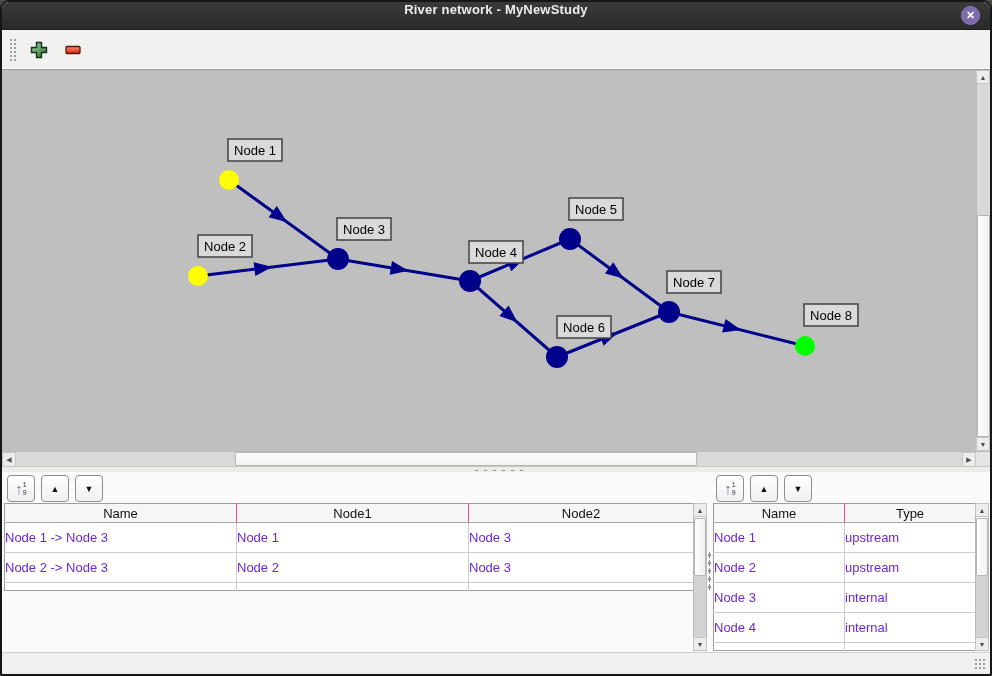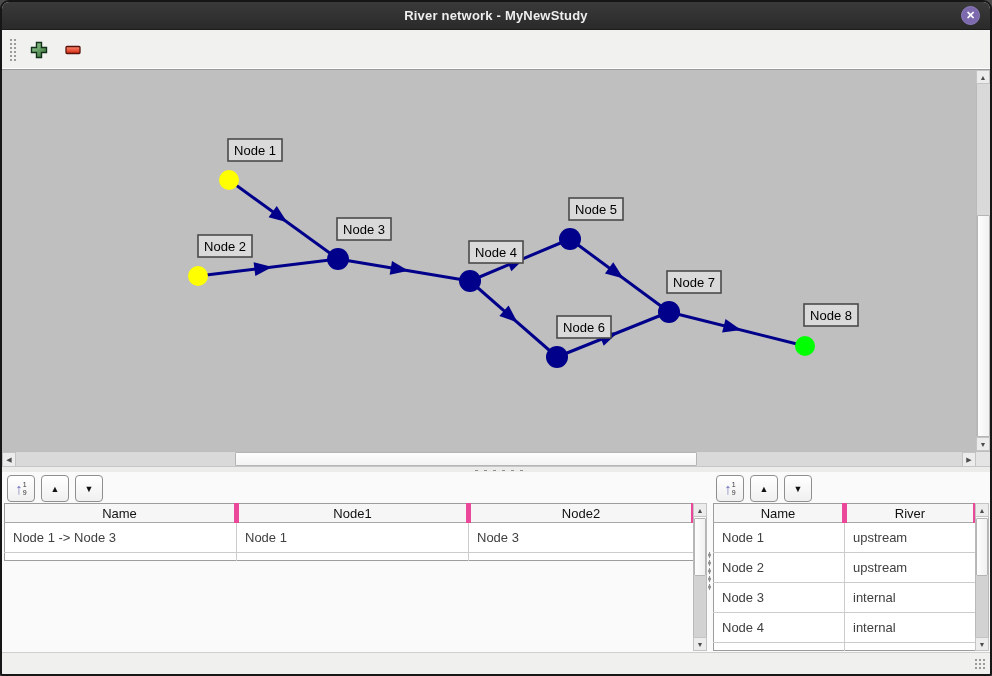--- a/index.html
+++ b/index.html
@@ -7,21 +7,21 @@
   .window {
     width:992px; height:676px; border:2px solid #161616;
     border-radius:9px 9px 3px 3px; overflow:hidden;
     display:flex; flex-direction:column; background:#f0f0ef; position:relative;
   }
   
   .titlebar {
     height:28px; flex:0 0 28px;
     background:linear-gradient(#3a3a3a,#2a2a2a);
     border-bottom:1px solid #1d1d1d;
-    display:flex; align-items:center; justify-content:center; position:relative;
+    display:flex; align-items:flex-start; justify-content:center; position:relative;
   }
   .titlebar .title { color:#eeeeee; font-size:13px; font-weight:bold; letter-spacing:.2px; }
   .close-btn {
     position:absolute; right:10px; top:4px; width:19px; height:19px; border-radius:50%;
     background:#7d6aae; border:1px solid #8d7cbd; color:#ffffff;
     display:flex; align-items:center; justify-content:center;
     font-size:11px; font-weight:bold; cursor:pointer;
   }
   
   .toolbar {
@@ -75,25 +75,25 @@
   .sort-ico { display:flex; align-items:center; }
   .sort-arrow { font-size:15px; font-weight:bold; color:#7678bd; line-height:1; }
   .sort-digits { display:flex; flex-direction:column; font-size:7px; color:#333; line-height:1.1; font-style:normal; }
   .sort-digits i { font-style:normal; }
   
   .data-table { position:absolute; top:31px; border-collapse:collapse; background:#ffffff; border:1px solid #9d9d9d; table-layout:fixed; }
   .data-table.links-tbl { left:2px; width:689px; }
   .data-table.nodes-tbl { left:711px; width:262px; }
   .data-table th {
     height:19px; font-size:13px; font-weight:normal; color:#111;
-    background:#f6f6f6; border-right:5px solid #ec4899; border-bottom:1px solid #a8a8a8;
+    background:#f6f6f6; border-right:1px solid #ec4899; border-bottom:1px solid #a8a8a8;
     text-align:center; overflow:hidden; white-space:nowrap;
   }
   .data-table td {
-    height:30px; font-size:13px; color:#404040; padding-left:8px;
+    height:30px; font-size:13px; color:#6d28d9; 
     border-right:1px solid #cccccc; border-bottom:1px solid #cccccc;
     overflow:hidden; white-space:nowrap; background:#ffffff;
   }
   .data-table tr.partial td { height:8px; border-bottom:none; }
   .tbl-vscroll { position:absolute; top:31px; width:14px; height:148px; background:#fdfdfd; border:1px solid #b9b9b9; }
   .tbl-vscroll .sb-up { top:-1px; left:-1px; }
   .tbl-vscroll .sb-down { bottom:-1px; left:-1px; }
   .tbl-thumb { top:14px; height:58px; left:0; width:12px; }
   .tbl-trough { position:absolute; left:0; top:72px; width:12px; height:61px; background:#d2d2d2; }
   .links-scroll { left:691px; }
@@ -269,20 +269,25 @@
             <th>Node1</th>
             <th>Node2</th>
           </tr>
         </thead>
         <tbody>
           <tr>
             <td>Node 1 -&gt; Node 3</td>
             <td>Node 1</td>
             <td>Node 3</td>
           </tr>
+          <tr>
+            <td>Node 2 -&gt; Node 3</td>
+            <td>Node 2</td>
+            <td>Node 3</td>
+          </tr>
           <tr class="partial">
             <td></td>
             <td></td>
             <td></td>
           </tr>
         </tbody>
       </table>
 
     <div class="tbl-vscroll links-scroll">
       <div class="sb-btn sb-up">
@@ -300,21 +305,21 @@
     </div>
 
     <table class="data-table nodes-tbl" data-table="nodes">
       <colgroup>
           <col style="width:131px">
           <col style="width:131px">
         </colgroup>
     <thead>
           <tr>
             <th>Name</th>
-            <th>River</th>
+            <th>Type</th>
           </tr>
         </thead>
         <tbody>
           <tr>
             <td>Node 1</td>
             <td>upstream</td>
           </tr>
           <tr>
             <td>Node 2</td>
             <td>upstream</td>

